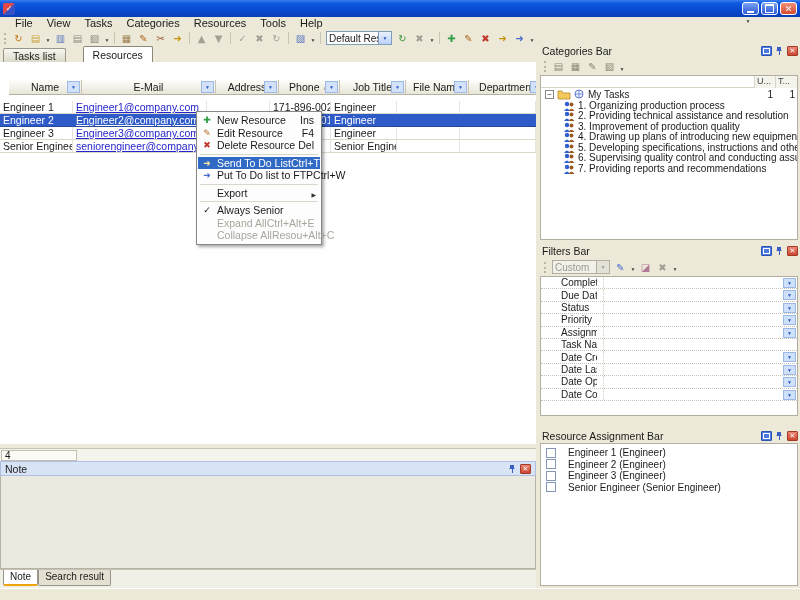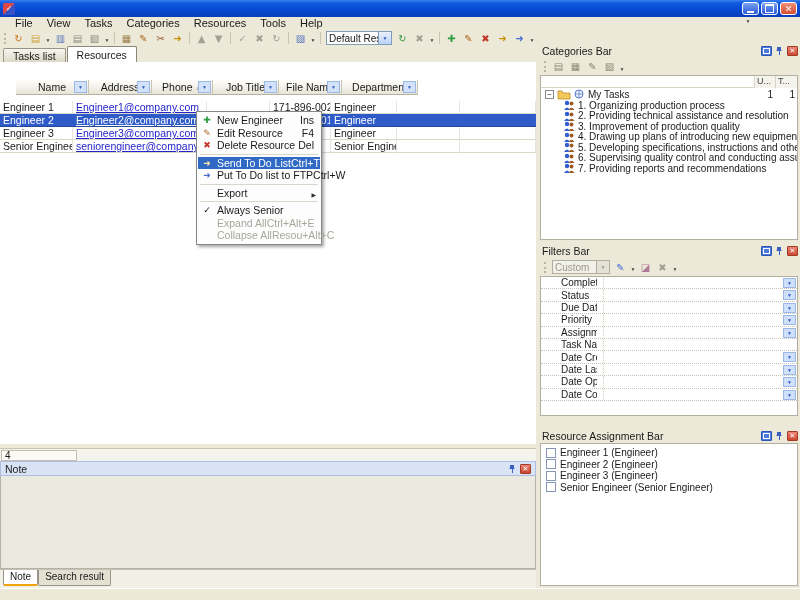--- a/index.html
+++ b/index.html
@@ -41,27 +41,27 @@
     display:flex;align-items:center;justify-content:center}
   .combo .cbtn::after{content:"▼";font-size:5px;color:#2c58c0}
   .combo.discombo{background:#f1f0e9;border-color:#b2afa0}
   .combo.discombo .val{color:#9c9a90}
   .combo.discombo .cbtn{background:#e4e2d6;border-left-color:#b2afa0}
   .combo.discombo .cbtn::after{color:#9c9a90}
 
   
   .tabstrip{position:absolute;left:0;top:46px;width:536px;height:16px;background:#ece9d8;display:flex;align-items:flex-end;padding-left:3px}
   .tab{height:14px;line-height:14px;padding:0 9px;font-size:10.5px;border:1px solid #98968a;border-bottom:none;
-    border-radius:2px 2px 0 0;background:linear-gradient(#f7f6f0,#dcd9c8);margin-right:1px}
+    border-radius:2px 2px 0 0;background:linear-gradient(#f7f6f0,#dcd9c8);margin-right:17px}
   .tab.active{background:#fff;height:16px;line-height:16px;border-color:#8a8878}
 
   
   .main-left{position:absolute;left:0;top:62px;width:536px;height:382px;background:#fff}
   .groupby{position:absolute;left:0;top:1px;width:536px;height:17px;background:#a5a29a;color:#fff;line-height:17px;padding-left:8px;font-size:10.5px}
-  .theader{position:absolute;left:16px;top:18px;width:536px;height:15px;display:flex}
+  .theader{position:absolute;left:9px;top:18px;width:536px;height:15px;display:flex}
   .hcell{position:relative;height:15px;border-right:1px solid #c9c5b5;border-bottom:1px solid #b6b2a2;
     background:linear-gradient(#fdfdfa,#e8e5d8);display:flex;align-items:center;justify-content:center;font-size:10.5px}
   .harrow{position:absolute;right:1px;top:1px;width:13px;height:12px;background:#d2e2fb;border:1px solid #9cb8e6;
     display:flex;align-items:center;justify-content:center}
   .harrow::after{content:"▼";font-size:5px;color:#2c58c0}
   .sortasc{margin-left:4px;font-size:7px;color:#7c7a6a;font-family:"DejaVu Sans",sans-serif}
   .tbody{position:absolute;left:0;top:39px;width:536px}
   .trow{display:flex;height:13px;line-height:12px;font-size:10.5px}
   .tcell{height:13px;border-right:1px solid #e7e5db;border-bottom:1px solid #dcd9cc;padding-left:3px;white-space:nowrap;overflow:hidden}
   .trow.selected{background:#2f5bc9;color:#fff}
@@ -116,33 +116,33 @@
   .rcontent{position:absolute;left:540px;width:258px;background:#fff;border:1px solid #b2afa2}
 
   
   .cat-colhdr{position:relative;height:12px;border-bottom:1px solid #d8d5c8;font-size:9px;color:#444}
   .colu{position:absolute;left:213px;width:21px;height:12px;border-left:1px solid #d8d5c8;padding-left:2px;line-height:11px;background:#f4f3ec}
   .colt{position:absolute;left:234px;width:22px;height:12px;border-left:1px solid #d8d5c8;padding-left:2px;line-height:11px;background:#f4f3ec}
   .troot{position:relative;display:flex;height:12px;align-items:center;font-size:10px;padding-left:4px}
   .expander{width:9px;height:9px;border:1px solid #888;background:#fff;text-align:center;line-height:7px;font-size:8px;color:#333;margin-right:3px;flex:none}
   .tval-u{position:absolute;left:210px;width:22px;text-align:right;font-size:10px}
   .tval-t{position:absolute;left:232px;width:22px;text-align:right;font-size:10px}
-  .titem{display:flex;height:10.5px;align-items:center;font-size:10px;padding-left:22px;white-space:nowrap;overflow:hidden}
+  .titem{display:flex;height:10.5px;align-items:flex-end;font-size:10px;padding-left:22px;white-space:nowrap;overflow:hidden}
   .titem svg,.troot svg{flex:none;margin-right:3px}
 
   
   .frow{position:relative;height:12.4px;border-bottom:1px dotted #c7c4b6;font-size:10px;display:flex;align-items:center}
   .frow::after{content:"";position:absolute;left:62px;top:0;bottom:0;border-left:1px dotted #d2cfc2}
   .flabel{padding-left:20px;width:56px;white-space:nowrap;overflow:hidden}
   .fdrop{position:absolute;right:1px;top:1px;width:13px;height:10px;background:#cfe0fa;border:1px solid #9cb8e6;
     display:flex;align-items:center;justify-content:center}
   .fdrop::after{content:"▼";font-size:5px;color:#2c58c0}
 
   
-  .ritem{display:flex;align-items:center;height:11.5px;padding-left:5px;font-size:10px;gap:4px}
+  .ritem{display:flex;align-items:center;height:11.5px;padding-left:5px;font-size:10px;gap:12px}
   .cb{width:10px;height:10px;border:1px solid #8596b6;background:#fff;flex:none}
 </style>
 </head>
 <body>
 
 <div id="app">
 
   <div class="titlebar">
     <div class="appicon">✓</div>
     <div class="winbtns">
@@ -218,20 +218,24 @@
     <div class="tab">Tasks list</div>
     <div class="tab active">Resources</div>
   </div>
 
   <div class="main-left">
     <div class="theader">
       <div class="hcell c0">
           <span>Name</span>
           <span class="harrow"></span>
         </div>
+      <div class="hcell c1">
+          <span>E-Mail</span>
+          <span class="harrow"></span>
+        </div>
       <div class="hcell c2">
           <span>Address</span>
           <span class="harrow"></span>
         </div>
       <div class="hcell c3">
           <span>Phone</span>
           <span class="sortasc">△</span>
           <span class="harrow"></span>
         </div>
       <div class="hcell c4">
@@ -434,25 +438,25 @@
     <span class="tbtn" style="color:#b07a9a">◪</span>
     <span class="tbtn dis">✖</span>
     <span class="tdrop"></span>
   </div>
   <div class="rcontent" style="top:276px;height:140px">
     <div class="frow">
         <span class="flabel">Completion</span>
         <span class="fdrop"></span>
       </div>
     <div class="frow">
+        <span class="flabel">Due Date</span>
+        <span class="fdrop"></span>
+      </div>
+    <div class="frow">
         <span class="flabel">Status</span>
-        <span class="fdrop"></span>
-      </div>
-    <div class="frow">
-        <span class="flabel">Due Date</span>
         <span class="fdrop"></span>
       </div>
     <div class="frow">
         <span class="flabel">Priority</span>
         <span class="fdrop"></span>
       </div>
     <div class="frow">
         <span class="flabel">Assignments</span>
         <span class="fdrop"></span>
       </div>
@@ -503,21 +507,21 @@
       </div>
     <div class="ritem">
         <span class="cb"></span>
         <span>Senior Engineer (Senior Engineer)</span>
       </div>
   </div>
 
   <div class="ctxmenu">
     <div class="mrow">
       <span class="micon ic-newres"></span>
-      <span class="mlabel">New Engineer</span>
+      <span class="mlabel">New Resource</span>
       <span class="msc">Ins</span>
     </div>
     <div class="mrow">
       <span class="micon ic-editres"></span>
       <span class="mlabel">Edit Resource</span>
       <span class="msc">F4</span>
     </div>
     <div class="mrow">
       <span class="micon ic-delres"></span>
       <span class="mlabel">Delete Resource</span>

